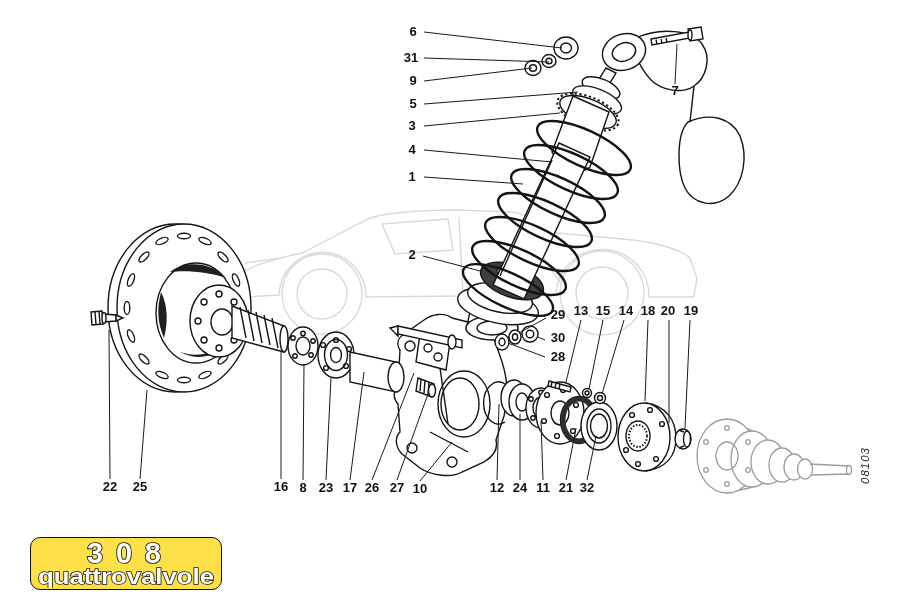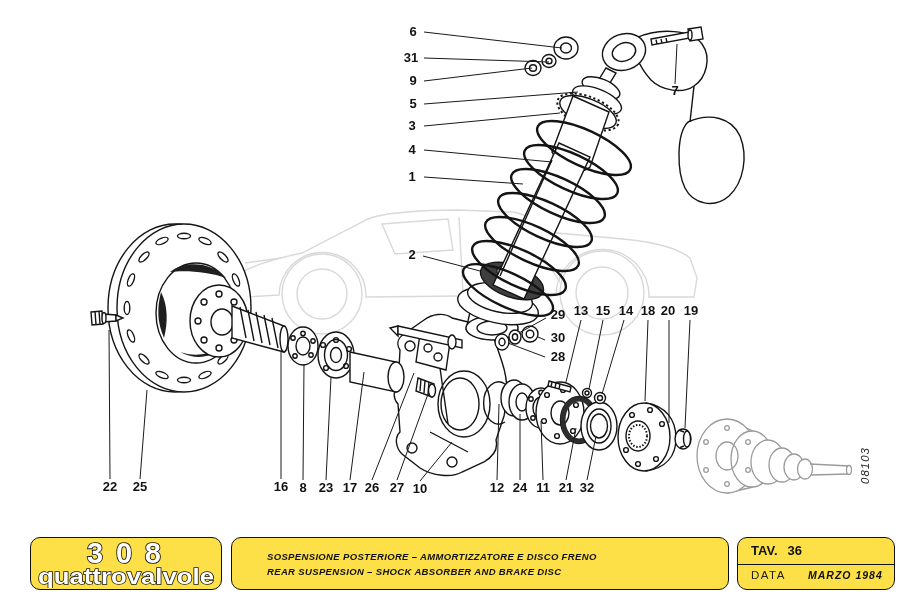--- a/index.html
+++ b/index.html
@@ -341,29 +341,15 @@
       </g>
 </svg>
 
 <div class="box box-logo">
   <svg width="189" height="50">
     <text x="95" y="25" text-anchor="middle" font-size="29" font-weight="bold" letter-spacing="4" fill="#fff" stroke="#111" stroke-width="1.7" paint-order="stroke" textLength="78">308</text>
     <text x="95" y="46" text-anchor="middle" font-size="22" font-weight="bold" fill="#fff" stroke="#111" stroke-width="1.4" paint-order="stroke" textLength="176" lengthAdjust="spacingAndGlyphs">quattrovalvole</text>
   </svg>
 </div>
 
-<div class="box box-title">
-  <div>SOSPENSIONE POSTERIORE – AMMORTIZZATORE E DISCO FRENO</div>
-  <div>REAR SUSPENSION – SHOCK ABSORBER AND BRAKE DISC</div>
+
+
 </div>
 
-<div class="box box-plate">
-  <div class="plate-top">
-    <span>TAV.</span><span class="num">36</span>
-  </div>
-  <div class="plate-div"></div>
-  <div class="plate-bottom">
-    <span class="plate-data">DATA</span>
-    <span class="plate-date">MARZO 1984</span>
-  </div>
-</div>
-
-</div>
-
 </body></html>

